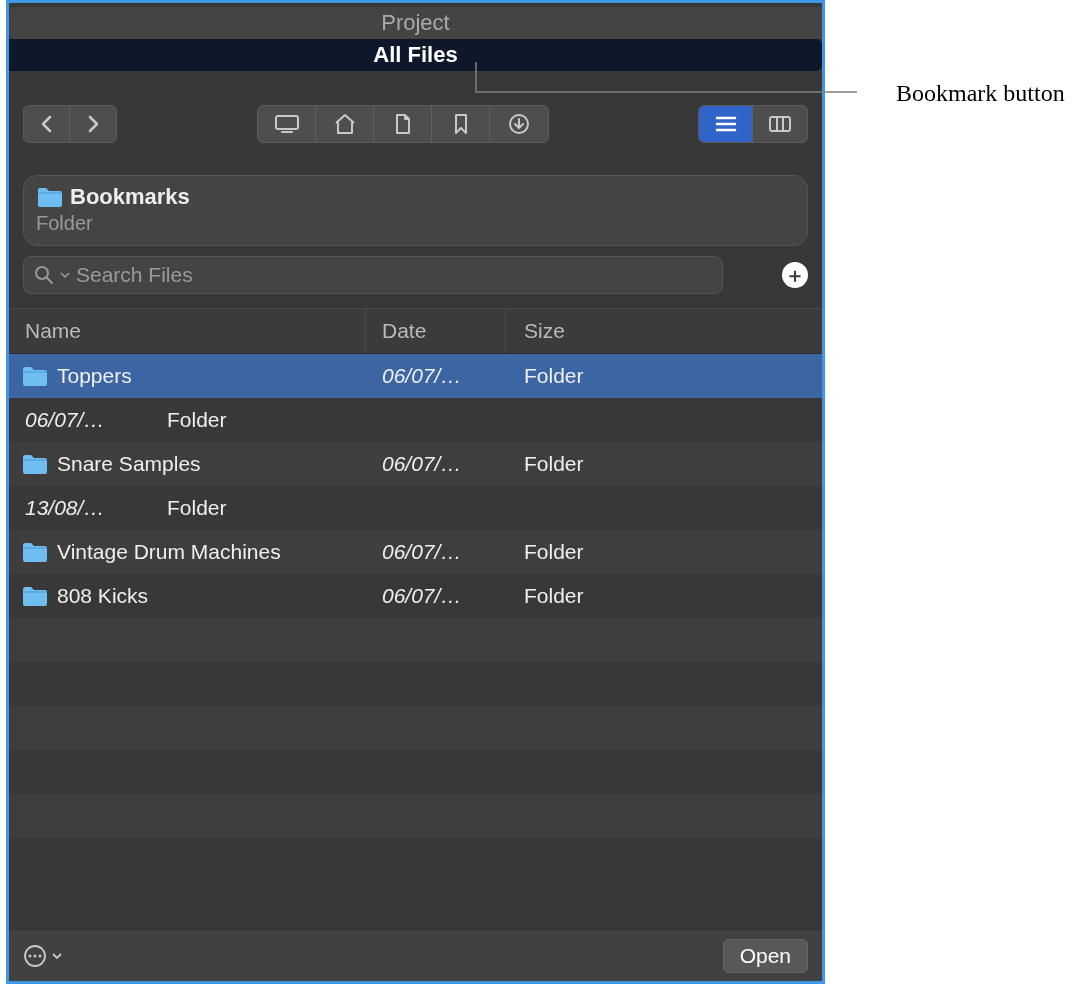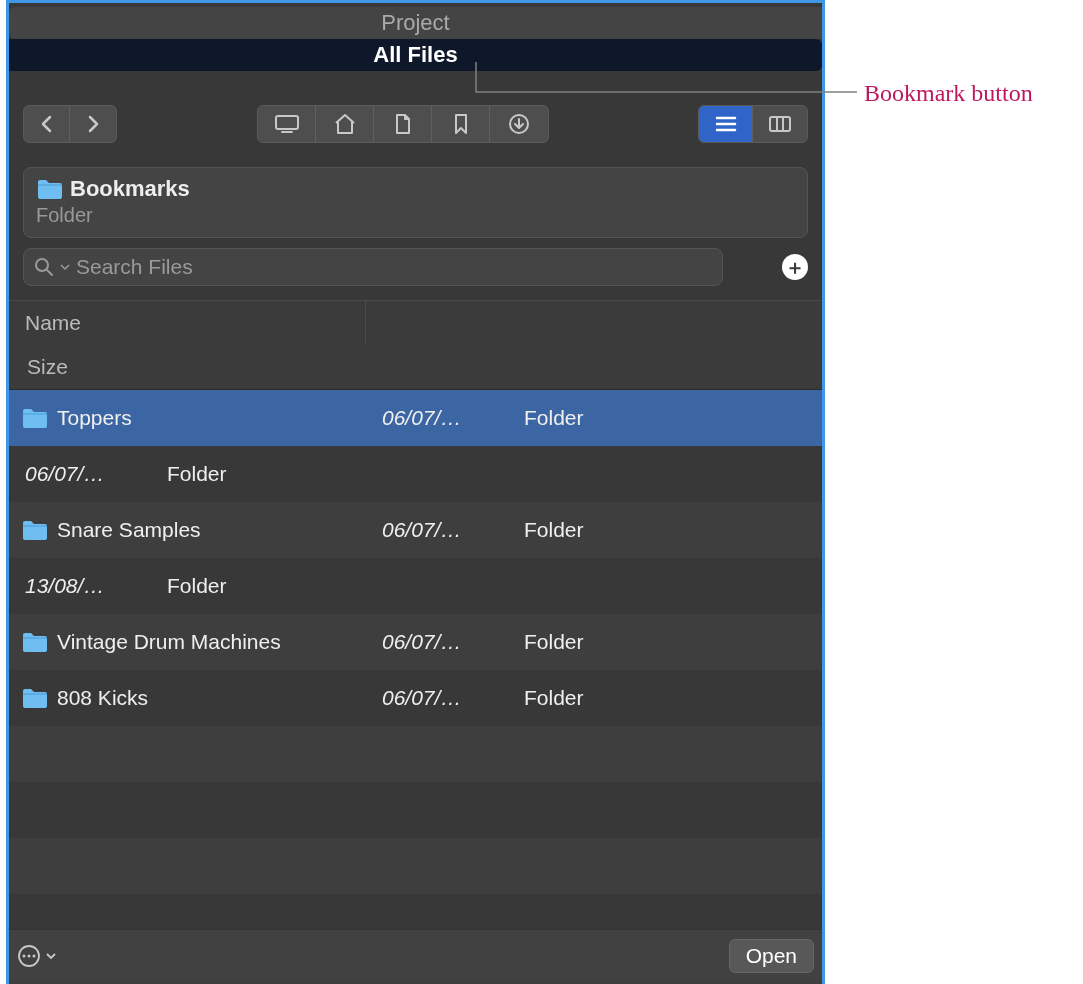--- a/index.html
+++ b/index.html
@@ -52,22 +52,22 @@
   }
   .seg-btn:last-child { border-right:none; }
   .nav-seg .seg-btn { width:46px; }
   .loc-seg .seg-btn { width:58px; }
   .view-seg .seg-btn { width:54px; }
   .seg-btn.active { background:#3164c8; color:#fff; }
   .spacer { flex:1; }
   svg { display:block; }
   
   .loc-card {
-    margin:4px 14px 10px 14px;
-    background:#444; border-radius:8px;
+    margin:12px 14px 10px 14px;
+    background:#444; border-radius:14px;
     border:1px solid #555;
     padding:8px 12px 10px 12px;
   }
   .loc-title-row { display:flex; align-items:center; gap:8px; }
   .loc-title { font-size:22px; font-weight:600; color:#eee; }
   .loc-sub { font-size:20px; color:#999; margin-top:2px; }
   
   .search-row {
     display:flex; align-items:center; 
     margin:10px 14px 6px 14px;
@@ -87,61 +87,60 @@
     margin-left:auto;
   }
   
   .table-header {
     display:flex;
     margin-top:14px;
     color:#bbb; font-size:21px;
     border-top:1px solid #4a4a4a;
     border-bottom:1px solid #2b2b2b;
     background:#3b3b3b;
-    flex-direction:column;
   }
   .col-name { width:357px; padding:10px 0 10px 16px; border-right:1px solid #4a4a4a;}
   .col-date { width:140px; padding:10px 0 10px 16px; border-right:1px solid #4a4a4a;}
   .col-size { flex:1; padding:10px 0 10px 18px;}
   .rows { }
   .row {
-    display:flex; align-items:center; height:56px;
+    display:flex; align-items:center; height:44px;
     font-size:21px; color:#efefef;
   }
   .row.selected { background:#3c66a3; }
   .row.alt { background:#3e3e3e; }
   .row .c-name { width:357px; display:flex; align-items:center; gap:10px; padding-left:12px;}
   .row .c-date { width:140px; padding-left:16px;font-style:italic;}
   .row .c-size { flex:1; padding-left:18px;}
   .folder-icon { width:26px; height:22px; }
   
   .footer {
     position:absolute; left:0; right:0; bottom:0;
     height:52px; background:#414141;
-    display:flex; align-items:center; padding:0 8px;
+    display:flex; align-items:center; padding:0 14px;
     border-top:1px solid #333;
   }
   .more-btn {
     display:flex; align-items:center; gap:4px;
     background:transparent; color:#ddd;
   }
   .open-btn {
     margin-left:auto;
     padding:4px 16px; font-size:21px; color:#fff;
     background:#585858; border-radius:6px; border:1px solid #666;
   }
   
   .callout-line {
     position:absolute; stroke:#808080; fill:none; stroke-width:1.5;
     left:0; top:0; pointer-events:none;
   }
   .callout-label {
-    position:absolute; left:864px; top:80px;
+    position:absolute; left:896px; top:80px;
     font-family: Georgia, "Times New Roman", serif;
-    font-size:24px; color:#be185d;
+    font-size:24px; color:#000000;
   }
 </style>
 </head>
 <body>
 
 <div class="panel">
 
   <div class="tabs">
     <div class="tab">Project</div>
     <div class="tab active">All Files</div>
@@ -232,20 +231,21 @@
         </svg>
       <span>Search Files</span>
     </div>
     <div class="plus-btn">
       <span>＋</span>
     </div>
   </div>
 
   <div class="table-header">
     <div class="col-name">Name</div>
+    <div class="col-date">Date</div>
     <div class="col-size">Size</div>
   </div>
 
   <div class="rows" id="rows">
       <div class="row selected">
         <div class="c-name">
           <svg class="folder-icon" viewBox="0 0 26 22" width="26" height="22">
             <path d="M2 4 Q2 2 4 2 H10 L13 5 H24 Q26 5 26 7 V19 Q26 21 24 21 H4 Q2 21 2 19 Z" fill="#6fbef2"></path>
             <path d="M2 7 H26" stroke="#4a9bd4" stroke-width="1"></path>
           </svg>

